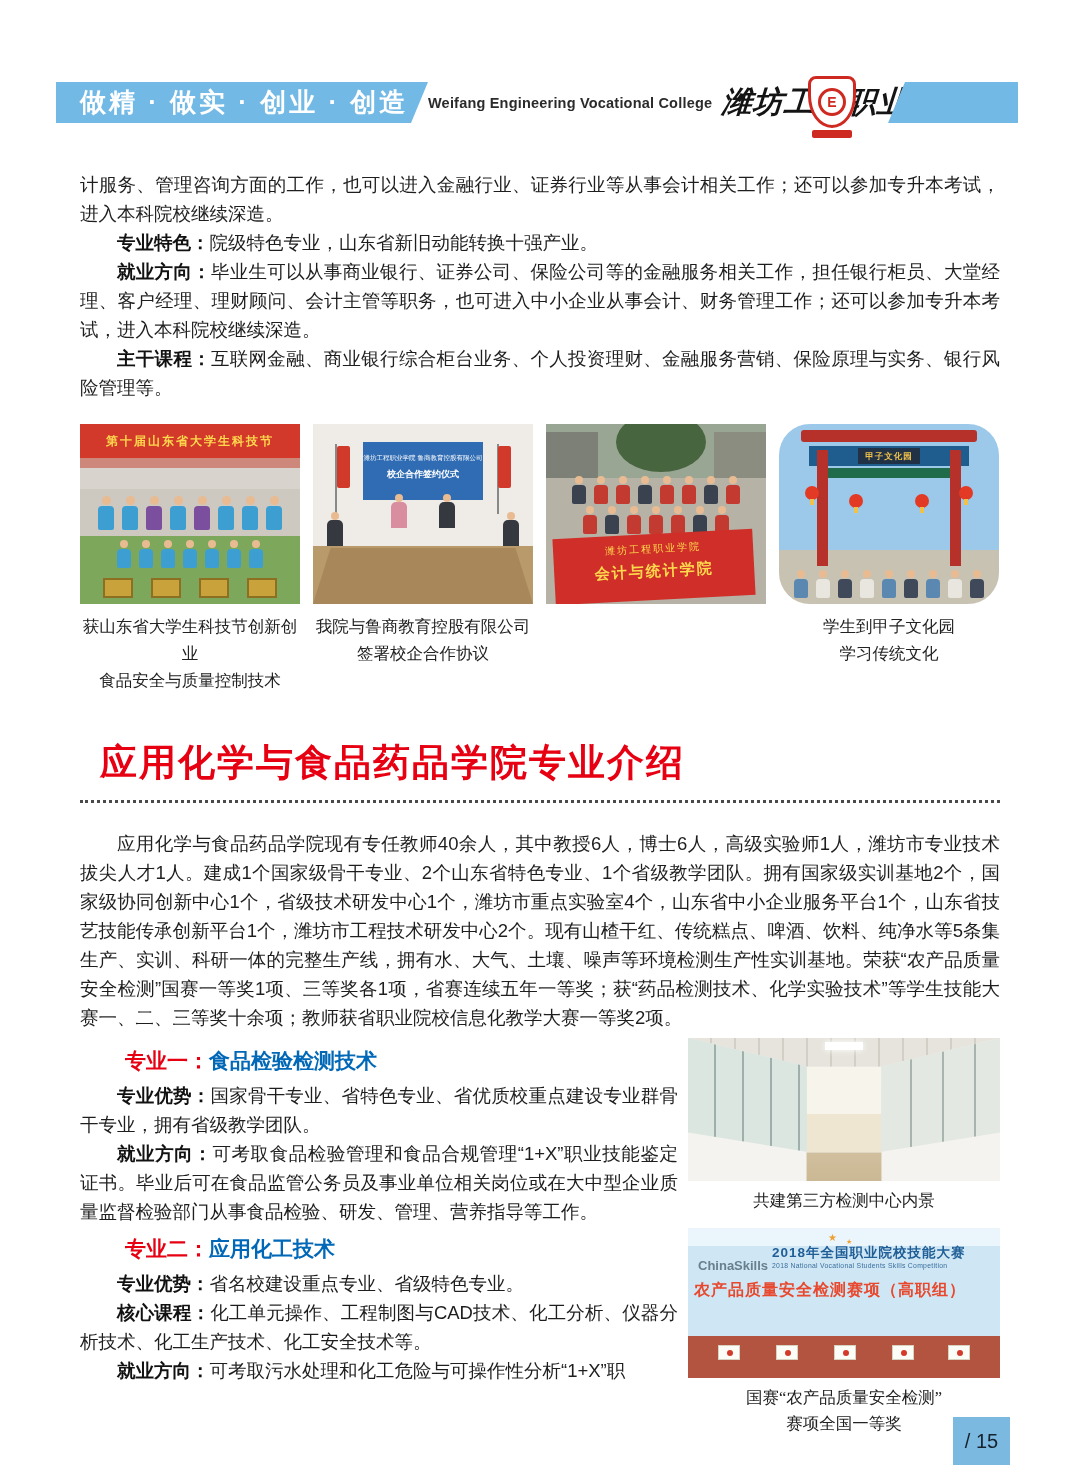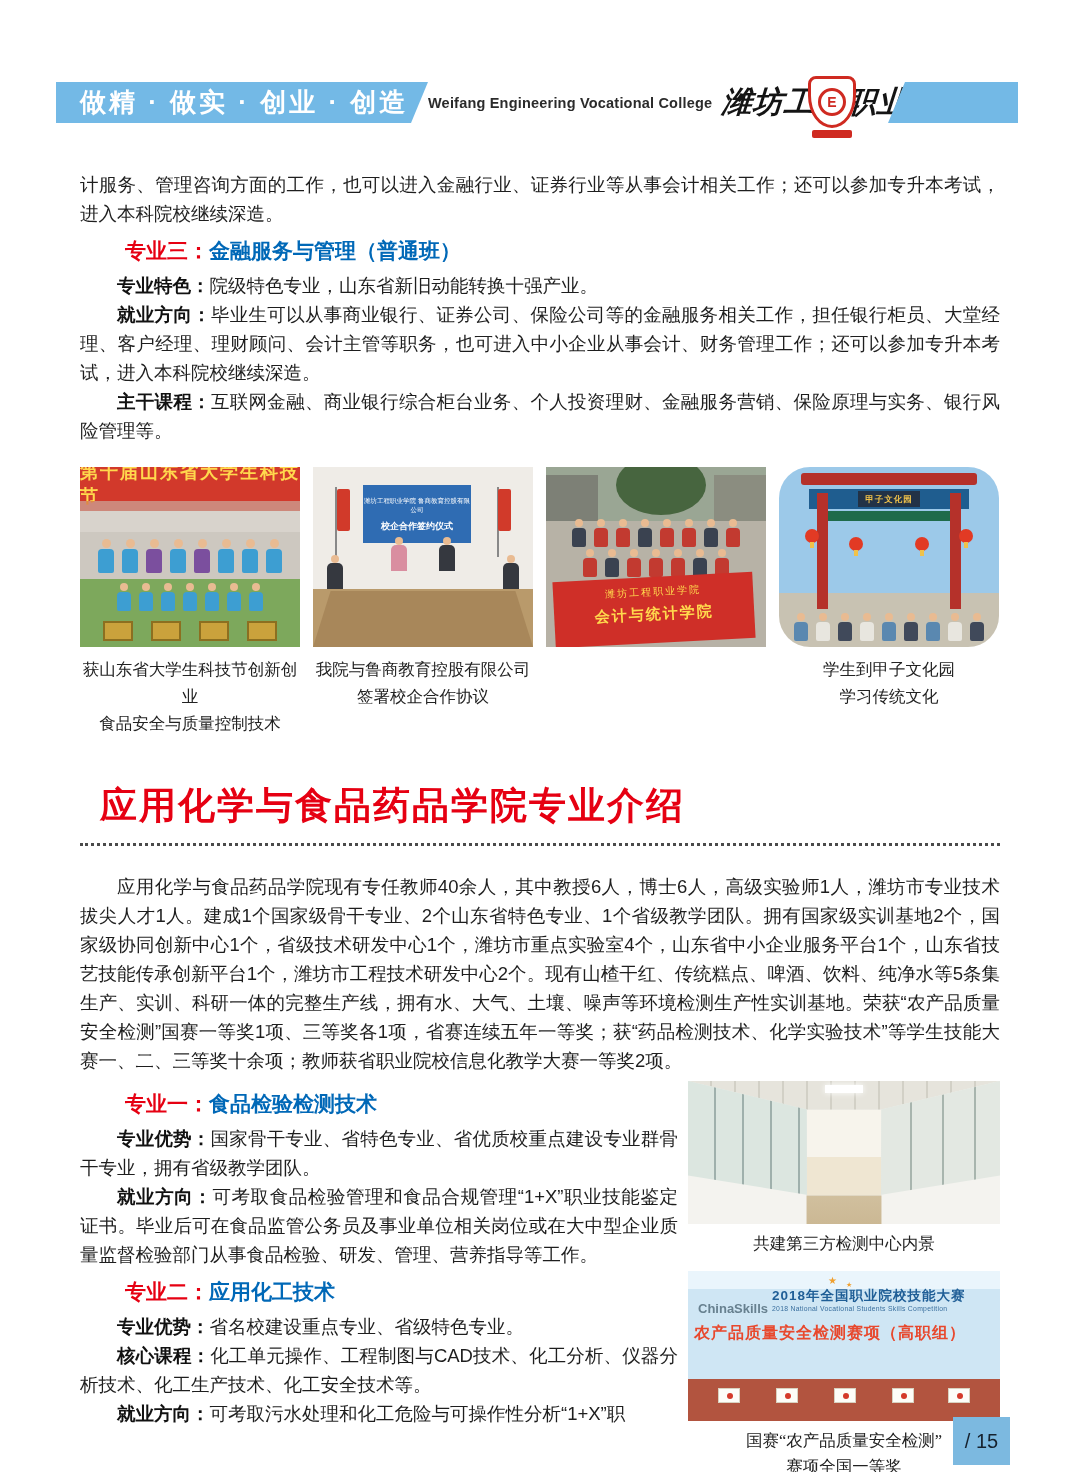--- a/index.html
+++ b/index.html
@@ -55,34 +55,34 @@
   .red { color:#e60012; }
   .blue { color:#0068b7; }
   
   .gallery { display:flex; gap:13px; margin-top:22px; }
   .gcol { width:220px; }
   .gcol .caption { margin-top:9px; font-family:"Liberation Serif", serif; font-size:16.5px; line-height:27px; text-align:center; color:#222; }
   .photo { position:relative; width:100%; height:180px; overflow:hidden; background:#ccc; }
   
   .ph1 { background:linear-gradient(180deg,#d8d3cc 0 36%, #cdc8c0 36% 62%, #7da85c 62% 100%); }
   .ph1 .banner { position:absolute; top:0; left:0; right:0; height:34px; background:#d2392b;
-    color:#ffd94d; font-weight:bold; font-size:18px; letter-spacing:2px;
+    color:#ffd94d; font-weight:bold; font-size:12px; letter-spacing:2px;
     display:flex; align-items:center; justify-content:center; }
   .ph1 .sub { position:absolute; top:34px; left:0; right:0; height:10px; background:#c44a38; opacity:.55; }
   .figrow { position:absolute; left:0; right:0; display:flex; justify-content:center; gap:8px; }
   .fig { display:flex; flex-direction:column; align-items:center; }
   .fig .h { width:9px; height:9px; border-radius:50%; background:#e9bb92; }
   .fig .b { width:16px; height:24px; border-radius:4px 4px 2px 2px; background:#3d9ed2; margin-top:1px; }
   .fig.purple .b { background:#7b4f9e; }
   .fig.small .h { width:8px; height:8px; } .fig.small .b { width:14px; height:19px; }
   .ph1 .plaques { position:absolute; bottom:6px; left:0; right:0; display:flex; justify-content:center; gap:18px; }
   .ph1 .plq { width:30px; height:20px; background:#caa23c; border:2px solid #8c6f20; }
   
   .ph2 { background:linear-gradient(180deg,#efece7 0 68%, #b99a6b 68% 100%); }
-  .ph2 .screen { position:absolute; top:18px; left:50px; width:108px; height:58px; background:#2f6cb3;
+  .ph2 .screen { position:absolute; top:18px; left:50px; width:120px; height:58px; background:#2f6cb3;
     color:#fff; text-align:center; padding-top:12px; }
   .ph2 .screen .l1 { font-size:6.5px; }
   .ph2 .screen .l2 { font-size:9px; font-weight:bold; margin-top:5px; }
   .ph2 .flag { position:absolute; top:22px; width:13px; height:42px; background:#d13a2a; border-radius:2px; }
   .ph2 .flag.left { left:24px; } .ph2 .flag.right { right:22px; }
   .ph2 .pole { position:absolute; top:20px; width:2px; height:70px; background:#888; }
   .ph2 .pole.left { left:22px; } .ph2 .pole.right { right:34px; }
   .ph2 .table { position:absolute; bottom:0; left:0; right:0; height:56px;
     background:#a8875a; clip-path:polygon(8% 0,92% 0,100% 100%,0 100%); }
   .ph2 .person { position:absolute; width:16px; height:26px; border-radius:5px 5px 0 0; background:#35383f; }
@@ -176,23 +176,20 @@
       </div>
       <div class="ribbon"></div>
     </div>
     <div class="hdr-band-right"></div>
   </div>
 
   <div class="content">
 
     <p class="body">计服务、管理咨询方面的工作，也可以进入金融行业、证券行业等从事会计相关工作；还可以参加专升本考试，进入本科院校继续深造。</p>
 
-    <div class="major-head">
-      <span class="red">专业三：</span><span class="blue">金融服务与管理（普通班）</span>
-    </div>
 
     <p class="body indent"><b>专业特色：</b><span>院级特色专业，山东省新旧动能转换十强产业。</span></p>
     <p class="body indent"><b>就业方向：</b><span>毕业生可以从事商业银行、证券公司、保险公司等的金融服务相关工作，担任银行柜员、大堂经理、客户经理、理财顾问、会计主管等职务，也可进入中小企业从事会计、财务管理工作；还可以参加专升本考试，进入本科院校继续深造。</span></p>
     <p class="body indent"><b>主干课程：</b><span>互联网金融、商业银行综合柜台业务、个人投资理财、金融服务营销、保险原理与实务、银行风险管理等。</span></p>
 
     <div class="gallery">
       <div class="gcol">
         <div class="photo ph1">
           <div class="banner">第十届山东省大学生科技节</div>
           <div class="sub"></div>

